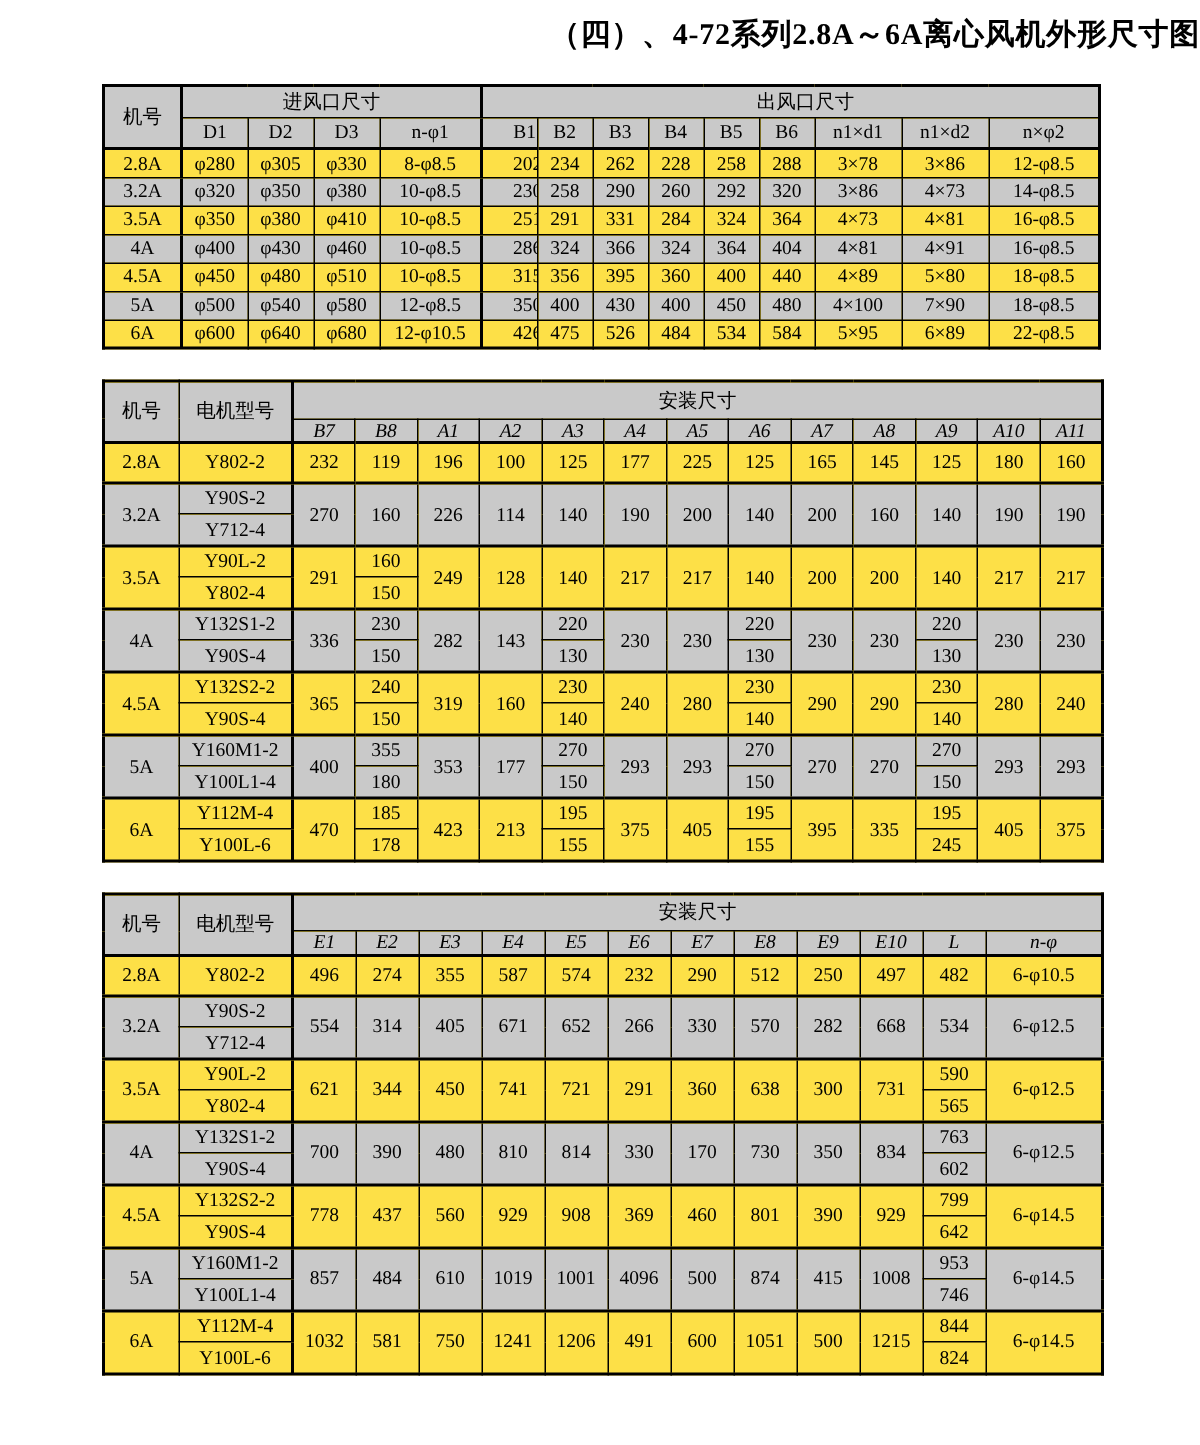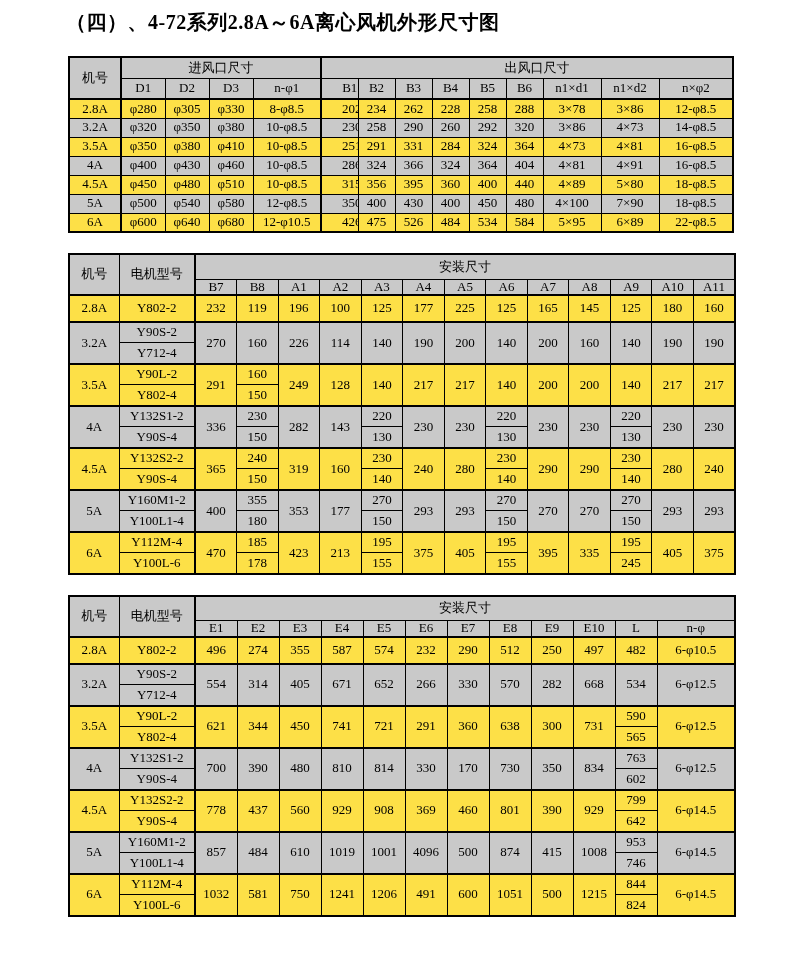--- a/index.html
+++ b/index.html
@@ -5,20 +5,21 @@
   * { box-sizing: border-box; }
   html,body { margin:0; padding:0; }
   body {
     width:800px; height:963px; background:#ffffff; color:#000;
     font-family:"Liberation Serif","DejaVu Serif",serif;
   }
   .page { position:relative; width:800px; height:963px; overflow:hidden; }
   .title {
     margin:9px 0 0 66px; font-size:20px; font-weight:bold; letter-spacing:0.5px;
     font-family:"Liberation Serif","DejaVu Serif",serif;
+    text-align:right;
   }
   table {
     border-collapse:collapse; table-layout:fixed;
     margin-left:68px; border:2px solid #000; background:#fde047;
   }
   td {
     border:1px solid #000; text-align:center; vertical-align:middle;
     font-size:13px; padding:0; overflow:hidden; white-space:nowrap; line-height:1.1;
   }
   tr.hd td { background:#c9c9c9; }
@@ -26,21 +27,21 @@
   tr.gs td { border-top:2px solid #000; }
   td.m  { border-right:2px solid #000;margin-left:40px; }
   td.jh { border-right:2px solid #000; }
   td.sec{ border-left:2px solid #000;padding-left:20px; }
   .t1 { width:664px; margin-top:20px; }
   .t1 tr { height:19px; }
   .t1 tr.hd { height:21px; }
   .t2, .t3 { width:668px; margin-top:20px; }
   .t2 tr, .t3 tr { height:21px; }
   .t2 tr.h1, .t3 tr.h1 { height:25px; }
-  .t2 tr.h2, .t3 tr.h2 { height:14px; }
+  .t2 tr.h2, .t3 tr.h2 { height:14px;font-style:italic; }
   .t2 tr.sg, .t3 tr.sg { height:27px; }
 </style>
 </head>
 <body>
 
 <div class="page">
 
   <div class="title">（四）、4-72系列2.8A～6A离心风机外形尺寸图</div>
 
   <table class="t1">

